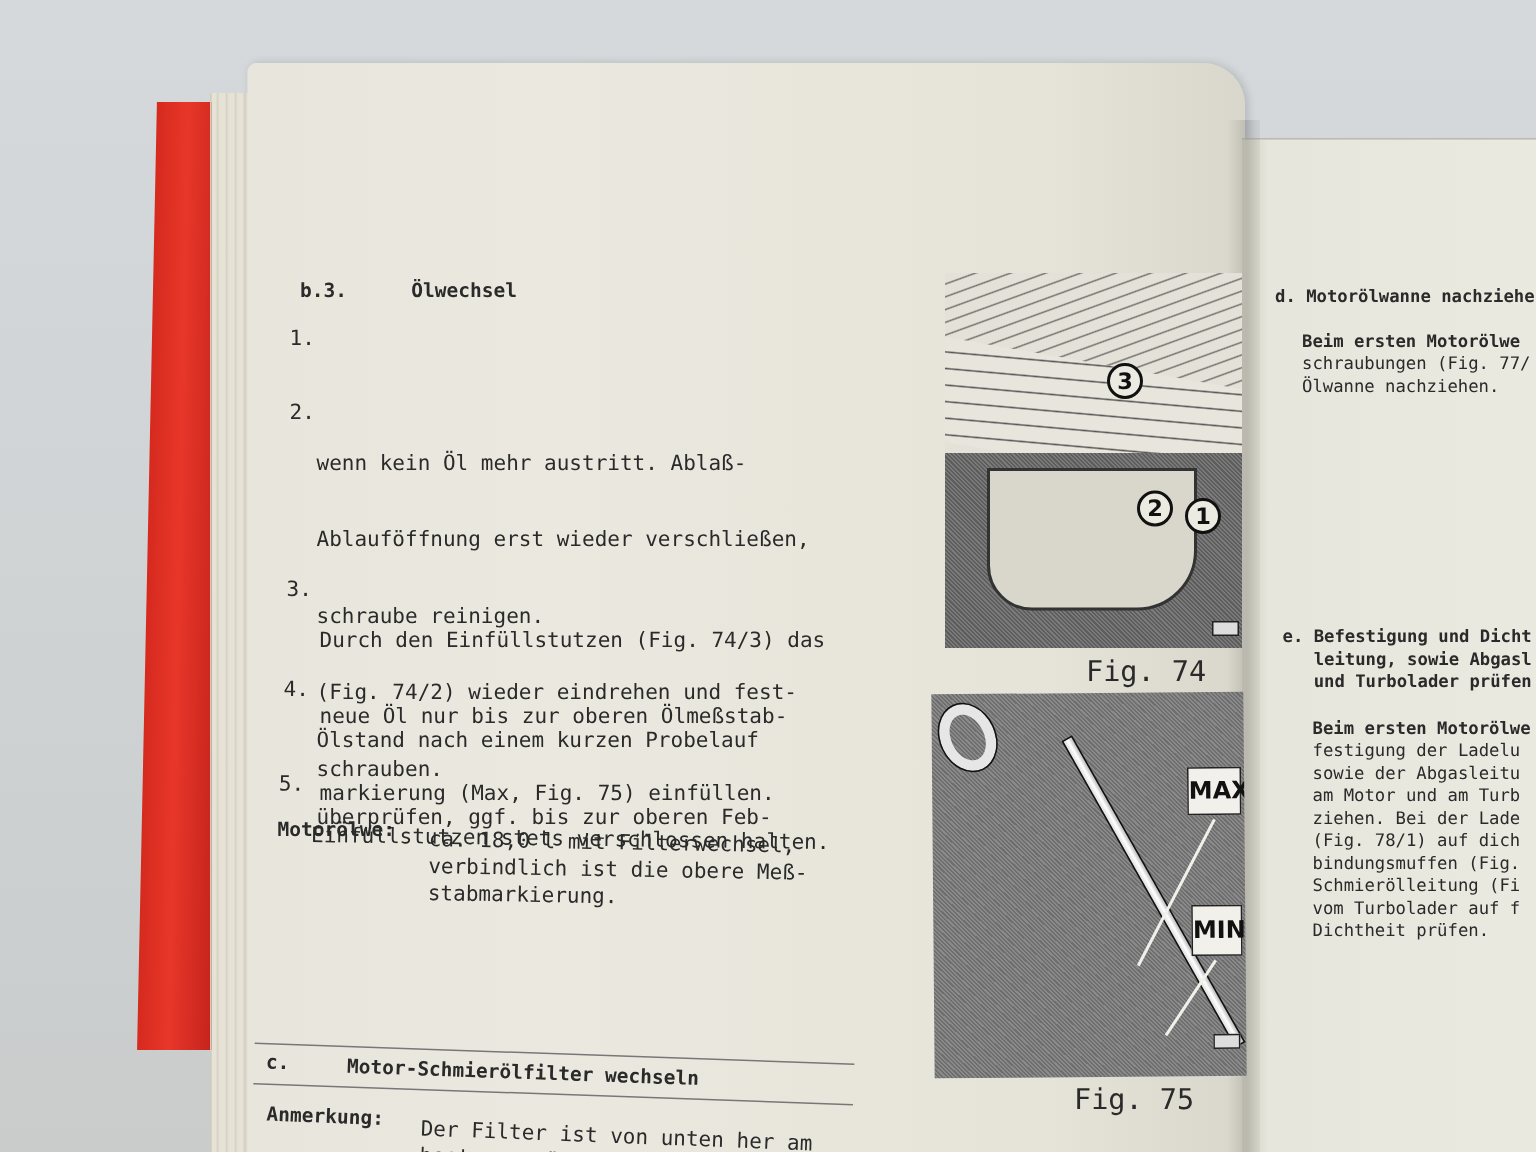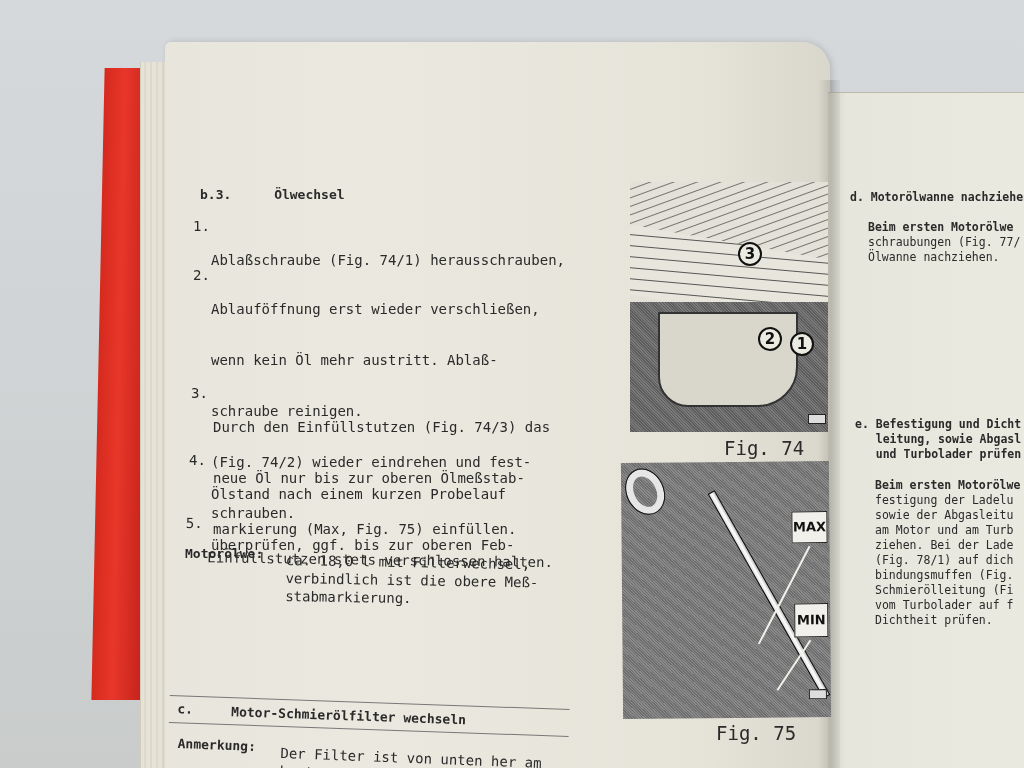--- a/index.html
+++ b/index.html
@@ -88,21 +88,21 @@
       position: absolute; left: 86px; top: 30px; width: 8px; height: 235px;
       background: linear-gradient(90deg, #ddd, #fff, #bbb);
       border: 1.5px solid #111; transform: rotate(-29deg); transform-origin: top center;
     }
     .ring {
       position: absolute; left: 6px; top: 6px; width: 36px; height: 46px; border-radius: 50%;
       border: 7px solid #e6e6e6; outline: 1.5px solid #111; transform: rotate(-25deg);
     }
     .tag {
       position: absolute; background: #f1f0ea; border: 1.5px solid #222;
-      font-family: "DejaVu Sans", sans-serif; font-weight: bold; font-size: 13px;
+      font-family: "DejaVu Sans", sans-serif; font-weight: bold; font-size: 16px;
       text-align: center; color: #111;
     }
     .tag.max { left: 170px; top: 50px; width: 36px; height: 32px; line-height: 30px; }
     .tag.min { left: 172px; top: 142px; width: 34px; height: 34px; line-height: 32px; }
     .arrow { position: absolute; border-top: 2px solid #f1f0ea; transform-origin: left center; }
     .arrow.a1 { left: 188px; top: 84px; width: 110px; transform: rotate(118deg); }
     .arrow.a2 { left: 188px; top: 178px; width: 60px; transform: rotate(124deg); }
     .rp { position: absolute; font-size: 11.5px; line-height: 15px; white-space: pre; }
   </style>
 </head>
@@ -116,29 +116,28 @@
   <div class="gutter-shadow"></div>
 
   <div class="section-title">
     <span>b.3.</span>
     <span style="margin-left:35px">Ölwechsel</span>
   </div>
 
   <div class="step" style="top:218px">
     <span class="num">1.</span>
     <div class="body" style="left:18px">
-      <div>Ablaßschraube (Fig. 74/1) herausschrauben,</div>
     </div>
   </div>
 
   <div class="step" style="top:267px">
     <span class="num">2.</span>
     <div class="body" style="left:18px">
+      <div>wenn kein Öl mehr austritt. Ablaß-</div>
       <div>Ablauföffnung erst wieder verschließen,</div>
-      <div>wenn kein Öl mehr austritt. Ablaß-</div>
       <div>schraube reinigen.</div>
       <div>(Fig. 74/2) wieder eindrehen und fest-</div>
       <div>schrauben.</div>
     </div>
   </div>
 
   <div class="step" style="top:385px; left:191px">
     <span class="num">3.</span>
     <div class="body" style="left:22px">
       <div>Durch den Einfüllstutzen (Fig. 74/3) das</div>

